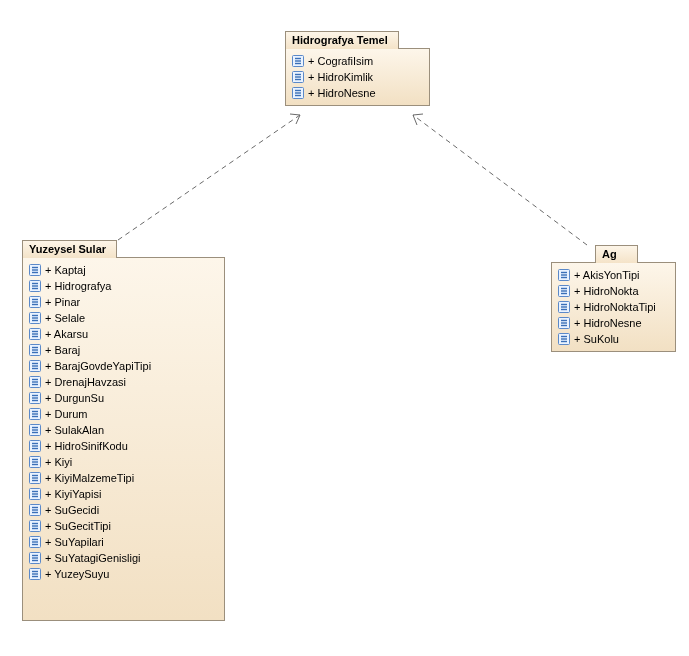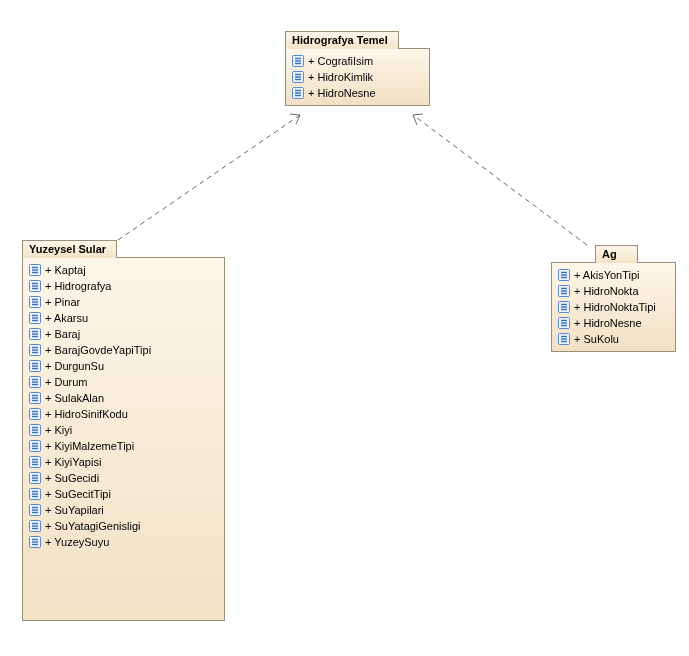--- a/index.html
+++ b/index.html
@@ -114,20 +114,31 @@
         </div>
         <div class="row">
           <span class="ico">
             <svg width="12" height="12" viewBox="0 0 12 12">
               <rect x="0.5" y="0.5" width="11" height="11" rx="1" fill="#eaf3ff" stroke="#5b89c9"></rect>
               <line x1="3" y1="3.5" x2="9" y2="3.5" stroke="#3a6fb7" stroke-width="1.4"></line>
               <line x1="3" y1="6" x2="9" y2="6" stroke="#3a6fb7" stroke-width="1.4"></line>
               <line x1="3" y1="8.5" x2="9" y2="8.5" stroke="#3a6fb7" stroke-width="1.4"></line>
             </svg>
           </span>
+          <span>+ Selale</span>
+        </div>
+        <div class="row">
+          <span class="ico">
+            <svg width="12" height="12" viewBox="0 0 12 12">
+              <rect x="0.5" y="0.5" width="11" height="11" rx="1" fill="#eaf3ff" stroke="#5b89c9"></rect>
+              <line x1="3" y1="3.5" x2="9" y2="3.5" stroke="#3a6fb7" stroke-width="1.4"></line>
+              <line x1="3" y1="6" x2="9" y2="6" stroke="#3a6fb7" stroke-width="1.4"></line>
+              <line x1="3" y1="8.5" x2="9" y2="8.5" stroke="#3a6fb7" stroke-width="1.4"></line>
+            </svg>
+          </span>
           <span>+ Akarsu</span>
         </div>
         <div class="row">
           <span class="ico">
             <svg width="12" height="12" viewBox="0 0 12 12">
               <rect x="0.5" y="0.5" width="11" height="11" rx="1" fill="#eaf3ff" stroke="#5b89c9"></rect>
               <line x1="3" y1="3.5" x2="9" y2="3.5" stroke="#3a6fb7" stroke-width="1.4"></line>
               <line x1="3" y1="6" x2="9" y2="6" stroke="#3a6fb7" stroke-width="1.4"></line>
               <line x1="3" y1="8.5" x2="9" y2="8.5" stroke="#3a6fb7" stroke-width="1.4"></line>
             </svg>
@@ -137,20 +148,31 @@
         <div class="row">
           <span class="ico">
             <svg width="12" height="12" viewBox="0 0 12 12">
               <rect x="0.5" y="0.5" width="11" height="11" rx="1" fill="#eaf3ff" stroke="#5b89c9"></rect>
               <line x1="3" y1="3.5" x2="9" y2="3.5" stroke="#3a6fb7" stroke-width="1.4"></line>
               <line x1="3" y1="6" x2="9" y2="6" stroke="#3a6fb7" stroke-width="1.4"></line>
               <line x1="3" y1="8.5" x2="9" y2="8.5" stroke="#3a6fb7" stroke-width="1.4"></line>
             </svg>
           </span>
           <span>+ BarajGovdeYapiTipi</span>
+        </div>
+        <div class="row">
+          <span class="ico">
+            <svg width="12" height="12" viewBox="0 0 12 12">
+              <rect x="0.5" y="0.5" width="11" height="11" rx="1" fill="#eaf3ff" stroke="#5b89c9"></rect>
+              <line x1="3" y1="3.5" x2="9" y2="3.5" stroke="#3a6fb7" stroke-width="1.4"></line>
+              <line x1="3" y1="6" x2="9" y2="6" stroke="#3a6fb7" stroke-width="1.4"></line>
+              <line x1="3" y1="8.5" x2="9" y2="8.5" stroke="#3a6fb7" stroke-width="1.4"></line>
+            </svg>
+          </span>
+          <span>+ DrenajHavzasi</span>
         </div>
         <div class="row">
           <span class="ico">
             <svg width="12" height="12" viewBox="0 0 12 12">
               <rect x="0.5" y="0.5" width="11" height="11" rx="1" fill="#eaf3ff" stroke="#5b89c9"></rect>
               <line x1="3" y1="3.5" x2="9" y2="3.5" stroke="#3a6fb7" stroke-width="1.4"></line>
               <line x1="3" y1="6" x2="9" y2="6" stroke="#3a6fb7" stroke-width="1.4"></line>
               <line x1="3" y1="8.5" x2="9" y2="8.5" stroke="#3a6fb7" stroke-width="1.4"></line>
             </svg>
           </span>

